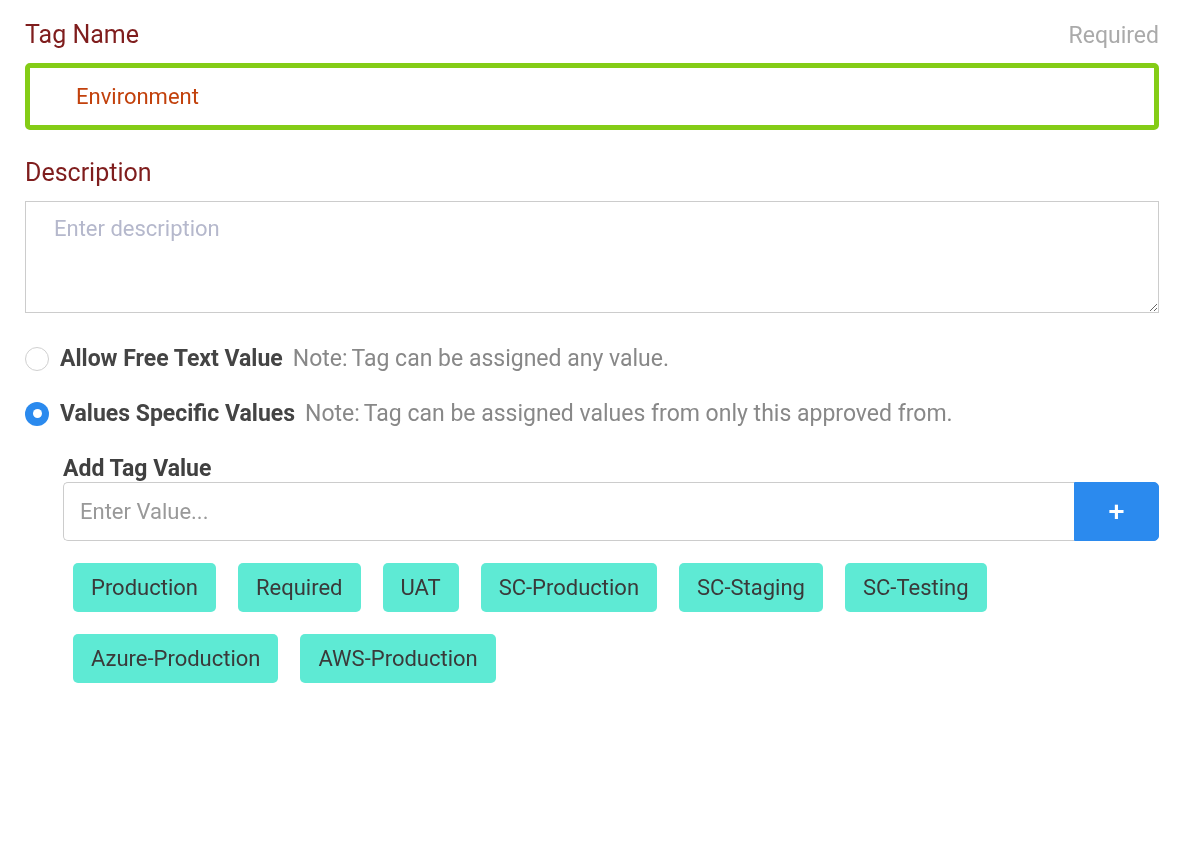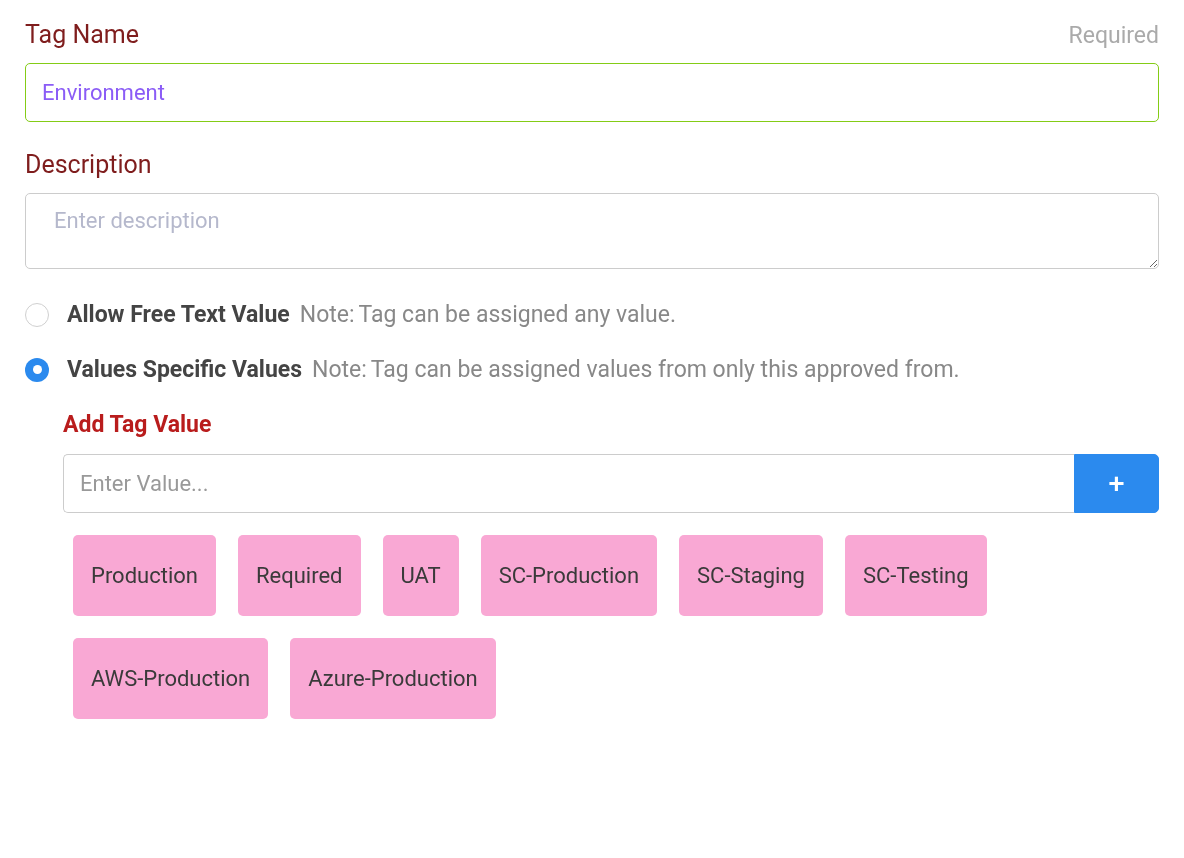--- a/index.html
+++ b/index.html
@@ -28,50 +28,50 @@
       font-weight: 400;
       color: #7f1d1d;
     }
     .required-text {
       font-size: 23px;
       color: #aaa;
       font-weight: 400;
     }
     .text-input {
       width: 100%;
-      padding: 16px 16px;
-      font-size: 22px;
-      border: 1px solid #84cc16;
+      padding: 16px 46px;
+      font-size: 22px;
+      border: 5px solid #84cc16;
       border-radius: 5px;
-      color: #8b5cf6;
+      color: #c2410c;
       font-family: inherit;
       outline: none;
     }
     .text-input::placeholder {
       color: #b5b8cc;
     }
     .textarea-input {
       width: 100%;
       padding: 14px 28px;
       font-size: 22px;
       border: 1px solid #ccc;
-      border-radius: 5px;
+      border-radius: 0;
       color: #2a2a3a;
       font-family: inherit;
       outline: none;
       resize: both;
-      height: 76px;
+      height: 112px;
     }
     .textarea-input::placeholder {
       color: #b5b8cc;
     }
     .radio-row {
       display: flex;
       align-items: center;
-      gap: 18px;
+      gap: 11px;
       margin-bottom: 28px;
       text-align: right;
     }
     .radio-outer {
       width: 24px;
       height: 24px;
       border-radius: 50%;
       display: inline-flex;
       align-items: center;
       justify-content: center;
@@ -107,22 +107,21 @@
       font-size: 23px;
       color: #888;
       font-weight: 400;
     }
     .indented-section {
       padding-left: 38px;
     }
     .sub-label {
       font-size: 23px;
       font-weight: 700;
-      color: #b91c1c;
-      margin-bottom: 16px;
+      color: #404040;
       display: block;
     }
     .add-value-row {
       display: flex;
       width: 100%;
       margin-bottom: 22px;
     }
     .add-value-input {
       flex: 1;
       padding: 16px 16px;
@@ -150,24 +149,24 @@
       font-size: 28px;
       font-weight: 700;
     }
     .tags-container {
       display: flex;
       flex-wrap: wrap;
       gap: 22px 22px;
       padding-left: 10px;
     }
     .tag-chip {
-      background: #f9a8d4;
+      background: #5eead4;
       color: #3a3a3a;
       font-size: 22px;
-      padding: 28px 18px;
+      padding: 12px 18px;
       border-radius: 5px;
       cursor: default;
       white-space: nowrap;
     }
   </style>
 </head>
 <body>
 
 <div class="field-group">
   <div class="label-row">
@@ -212,16 +211,16 @@
       <span>+</span>
     </button>
   </div>
   <div class="tags-container" id="tags-container">
       <span class="tag-chip">Production</span>
       <span class="tag-chip">Required</span>
       <span class="tag-chip">UAT</span>
       <span class="tag-chip">SC-Production</span>
       <span class="tag-chip">SC-Staging</span>
       <span class="tag-chip">SC-Testing</span>
+      <span class="tag-chip">Azure-Production</span>
       <span class="tag-chip">AWS-Production</span>
-      <span class="tag-chip">Azure-Production</span>
     </div>
 </div>
 
 </body></html>

